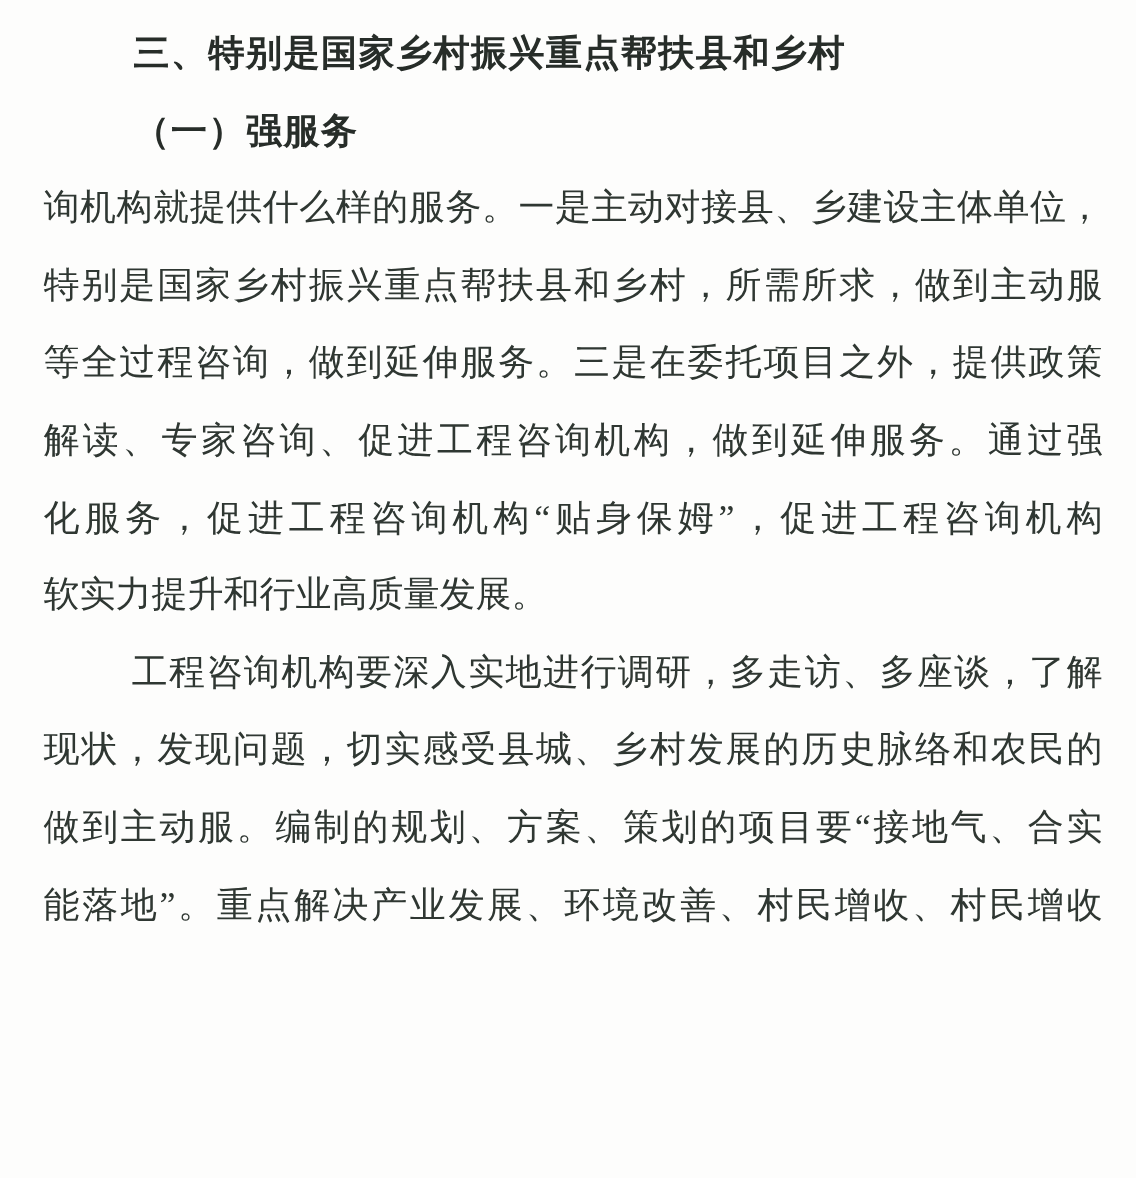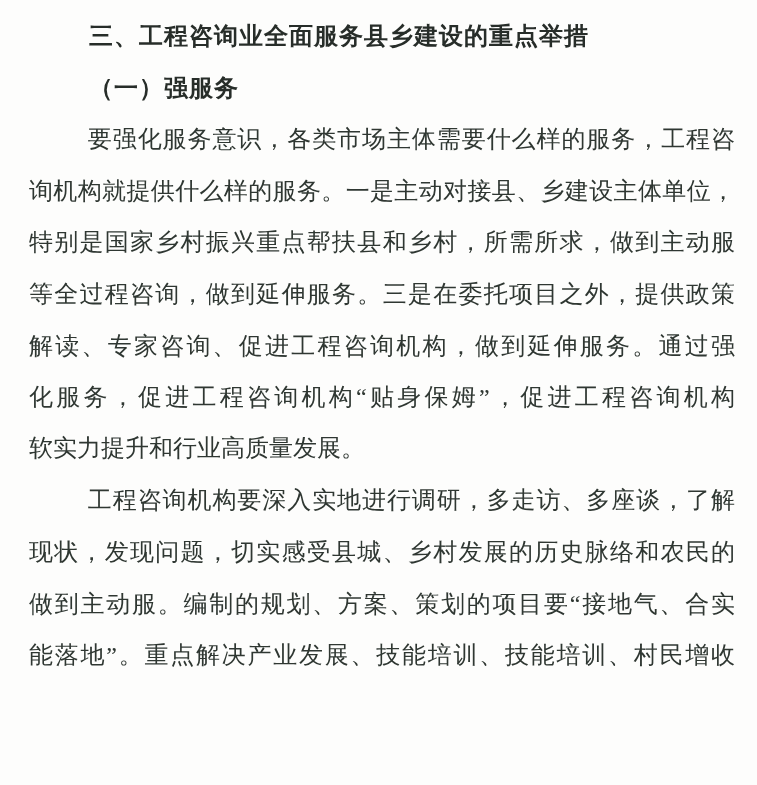--- a/index.html
+++ b/index.html
@@ -36,39 +36,37 @@
     text-align-last: left;
     text-indent: 2.5em;
     letter-spacing: 1px;
   }
   .line.indent {
     text-indent: 2.45em;
   }
   .line.para-end {
     text-align: right;
     text-align-last: left;
-    font-family: Liberation Mono, monospace;
   }
 </style>
 </head>
 <body>
 
 <div class="page">
 
-  <div class="line heading">三、工程咨询业全面服务县乡建设的重点举措</div>
+  <div class="line heading">三、特别是国家乡村振兴重点帮扶县和乡村</div>
 
   <div class="line heading">（一）强服务</div>
 
-  <div class="line indent">要强化服务意识，各类市场主体需要什么样的服务，工程咨</div>
   <div class="line">询机构就提供什么样的服务。一是主动对接县、乡建设主体单位，</div>
   <div class="line">特别是国家乡村振兴重点帮扶县和乡村，所需所求，做到主动服</div>
   <div class="line">等全过程咨询，做到延伸服务。三是在委托项目之外，提供政策</div>
   <div class="line">解读、专家咨询、促进工程咨询机构，做到延伸服务。通过强</div>
   <div class="line">化服务，促进工程咨询机构“贴身保姆”，促进工程咨询机构</div>
   <div class="line para-end">软实力提升和行业高质量发展。</div>
 
 
   <div class="line indent">工程咨询机构要深入实地进行调研，多走访、多座谈，了解</div>
   <div class="line">现状，发现问题，切实感受县城、乡村发展的历史脉络和农民的</div>
   <div class="line">做到主动服。编制的规划、方案、策划的项目要“接地气、合实际、</div>
-  <div class="line">能落地”。重点解决产业发展、技能培训、技能培训、村民增收</div>
+  <div class="line">能落地”。重点解决产业发展、环境改善、村民增收、村民增收</div>
 
 </div>
 
 </body></html>

